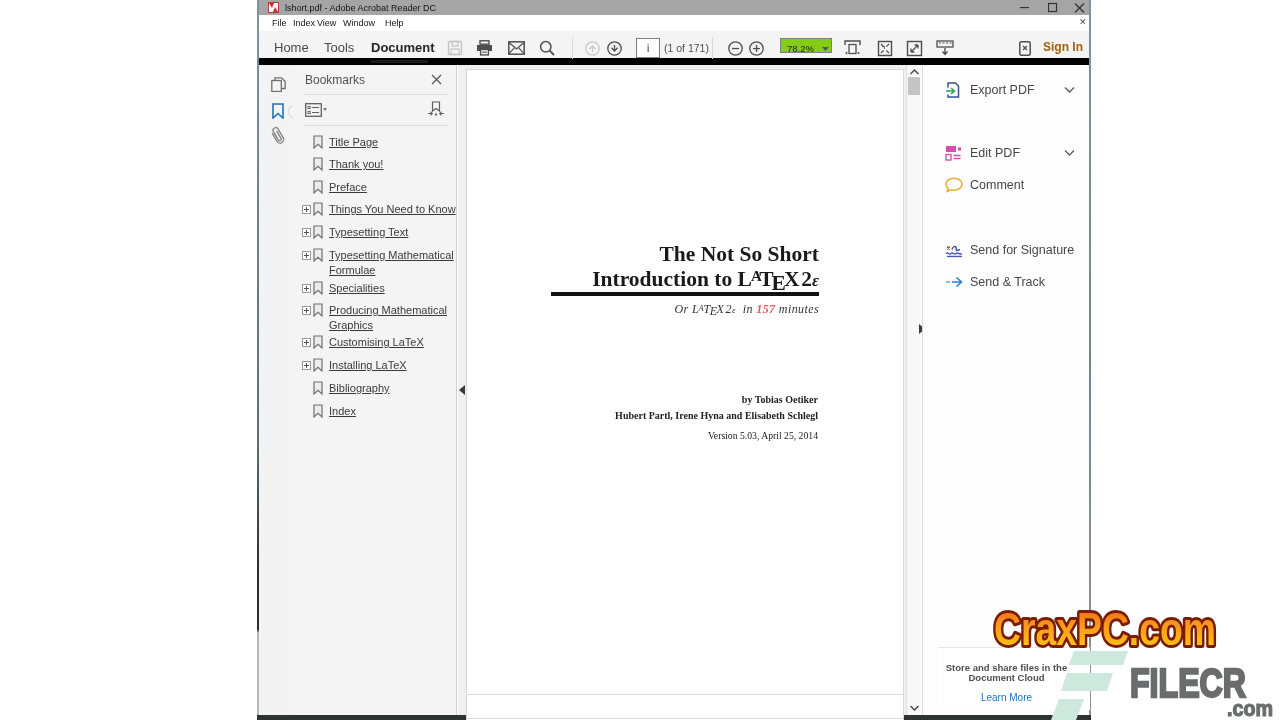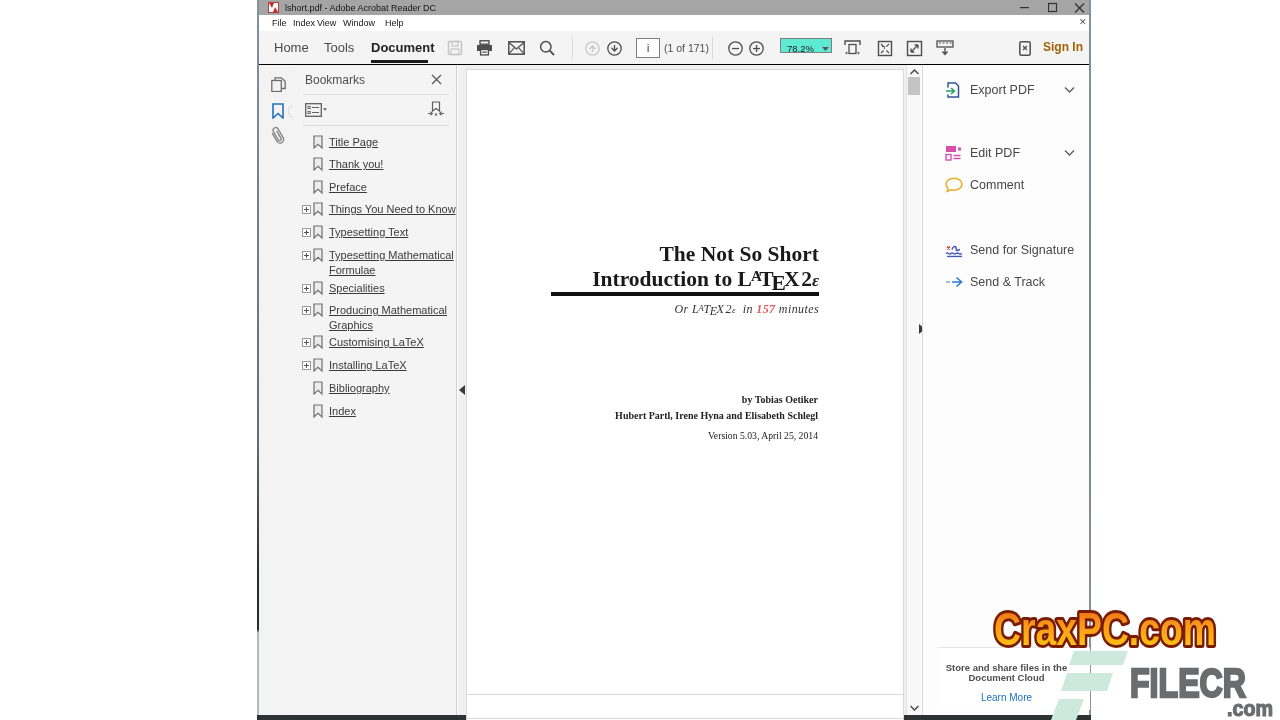--- a/index.html
+++ b/index.html
@@ -14,21 +14,21 @@
   #bborder { position:absolute; left:0; bottom:0; width:834px; height:5px; background:#2d3332; }
   
   #titlebar { position:absolute; left:2px; top:0; width:830px; height:15px; background:#a5a5a5; }
   #titletext { position:absolute; left:26px; top:2.5px; font-size:9px; color:#151515; }
   .winbtn { position:absolute; top:0; height:15px; color:#333; font-size:9px; text-align:center; }
   
   #menubar { position:absolute; left:2px; top:15px; width:830px; height:16px; background:#fff; }
   .menuitem { position:absolute; top:3px; font-size:9px; color:#151515; }
   
   #toolbar { position:absolute; left:2px; top:31px; width:830px; height:34px; background:#f4f4f4;
-    border-bottom:1px solid #000000; }
+    border-bottom:7px solid #000000; }
   .tab { position:absolute; top:9px; font-size:13px; color:#4a4a4a; }
   .tsep { position:absolute; top:6px; width:1px; height:22px; background:#d9d9d9; }
   
   #rail { position:absolute; left:2px; top:65px; width:34px; height:650px; background:#f3f3f3; }
   #bmpanel { position:absolute; left:36px; top:65px; width:164px; height:650px; background:#f4f4f4;
     border-right:1px solid #cfcfcf; }
   #docarea { position:absolute; left:201px; top:65px; width:448px; height:650px; background:#f1f0f0; }
   #page1 { position:absolute; left:8px; top:4px; width:438px; height:663px; background:#fff;
     border:1px solid #d9d9d9; }
   #page2 { position:absolute; left:8px; top:629px; width:438px; height:25px; background:#fff;
@@ -128,21 +128,21 @@
     <svg class="abs" style="left:469px;top:10px" width="15" height="15" viewBox="0 0 15 15">
       <circle cx="7.5" cy="7.5" r="6.7" fill="none" stroke="#4e4e4e" stroke-width="1.3"></circle>
       <rect x="4" y="6.9" width="7" height="1.3" fill="#4e4e4e"></rect>
     </svg>
 
     <svg class="abs" style="left:490px;top:10px" width="15" height="15" viewBox="0 0 15 15">
       <circle cx="7.5" cy="7.5" r="6.7" fill="none" stroke="#4e4e4e" stroke-width="1.3"></circle>
       <rect x="4" y="6.9" width="7" height="1.3" fill="#4e4e4e"></rect>
       <rect x="6.9" y="4" width="1.3" height="7" fill="#4e4e4e"></rect>
     </svg>
-    <div class="abs" style="left:521px;top:7px;width:52px;height:15px;background:#5eead4;border:1px solid #7f7f7f;">
+    <div class="abs" style="left:521px;top:7px;width:52px;height:15px;background:#84cc16;border:1px solid #7f7f7f;">
       <span class="abs" style="left:6px;top:4px;font-size:9.5px;color:#222">78.2%</span>
       <svg class="abs" style="left:41px;top:8px" width="7" height="4">
           <path d="M0 0 h7 l-3.5 4 z" fill="#555"></path>
         </svg>
     </div>
 
     <svg class="abs" style="left:585px;top:9px" width="17" height="17" viewBox="0 0 17 17">
       <path d="M1 5 V1 H16 V5" fill="none" stroke="#4e4e4e" stroke-width="1.4"></path>
       <rect x="5" y="4.5" width="7" height="9" fill="none" stroke="#4e4e4e" stroke-width="1.3"></rect>
       <path d="M1 13 l2.3-1.6 v3.2 Z M16 13 l-2.3-1.6 v3.2 Z" fill="#4e4e4e"></path>

